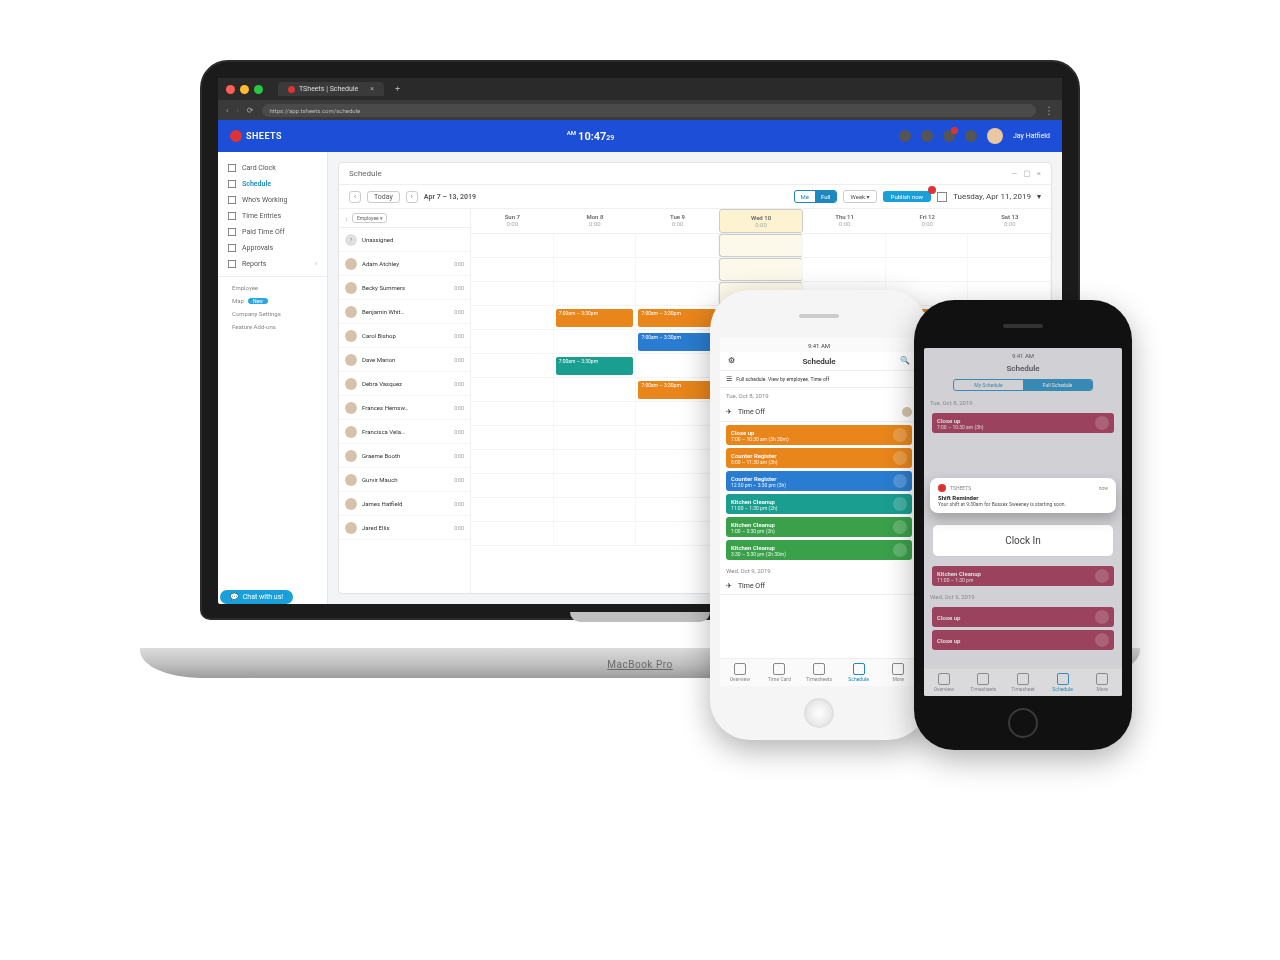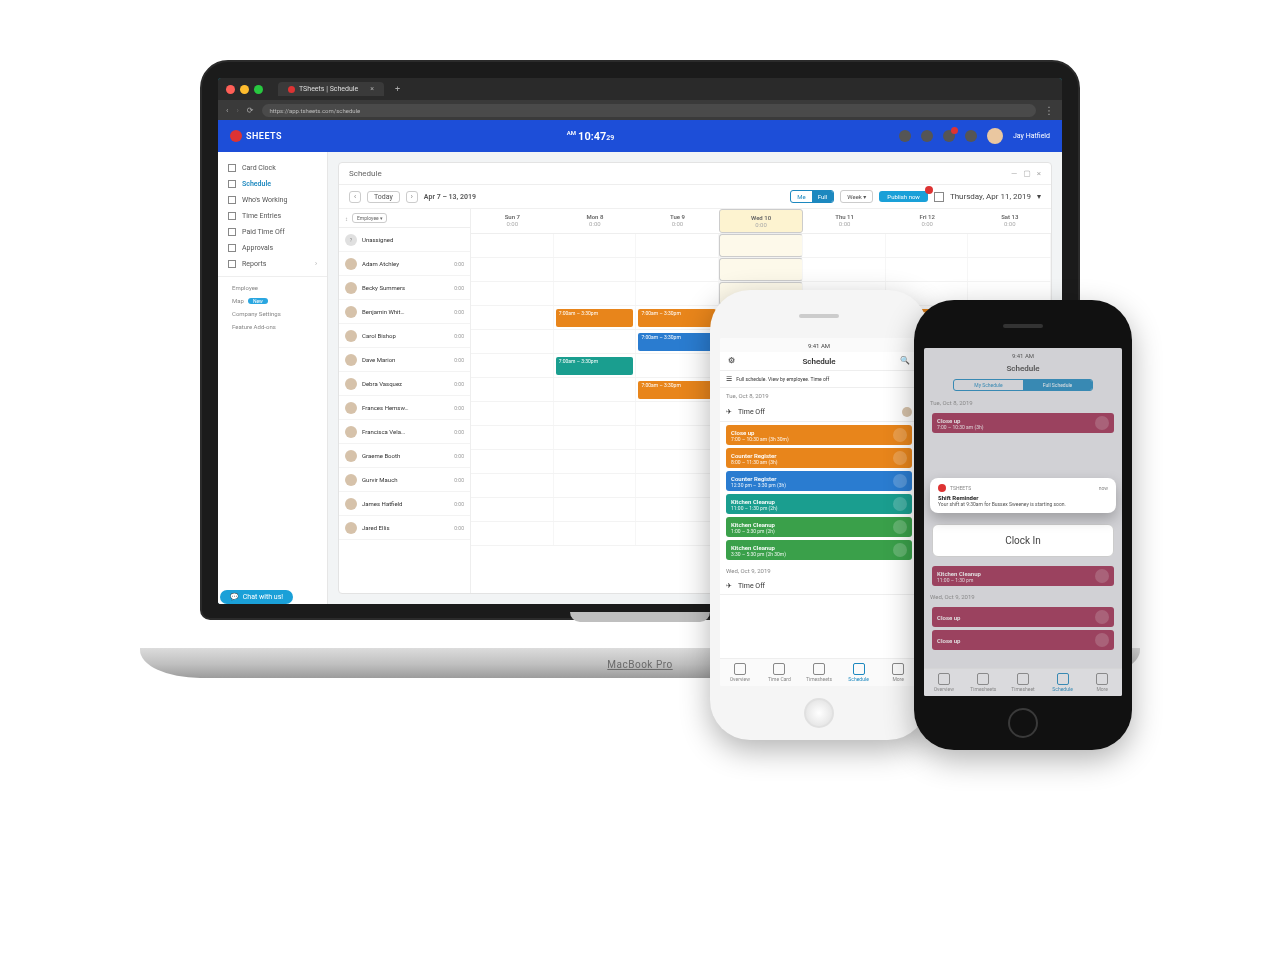--- a/index.html
+++ b/index.html
@@ -267,21 +267,21 @@
                 </div>
                 <div class="right-tools">
                   <div class="seg">
                     <div>Me</div>
                     <div class="on">Full</div>
                   </div>
                   <span class="wk">Week ▾</span>
                   <span class="publish"><span>Publish now</span><span class="pbadge"></span></span>
                   <div class="date-pick">
                     <span class="cal-ico"></span>
-                    <span>Thursday, Apr 11, 2019</span>
+                    <span>Tuesday, Apr 11, 2019</span>
                     <span>▾</span>
                   </div>
                 </div>
               </div>
 
               <div class="grid">
                 <div class="emp-col">
                   <div class="emp-head">
                     <span style="color:#aaa">↕</span>
                     <span class="sort">Employee ▾</span>

